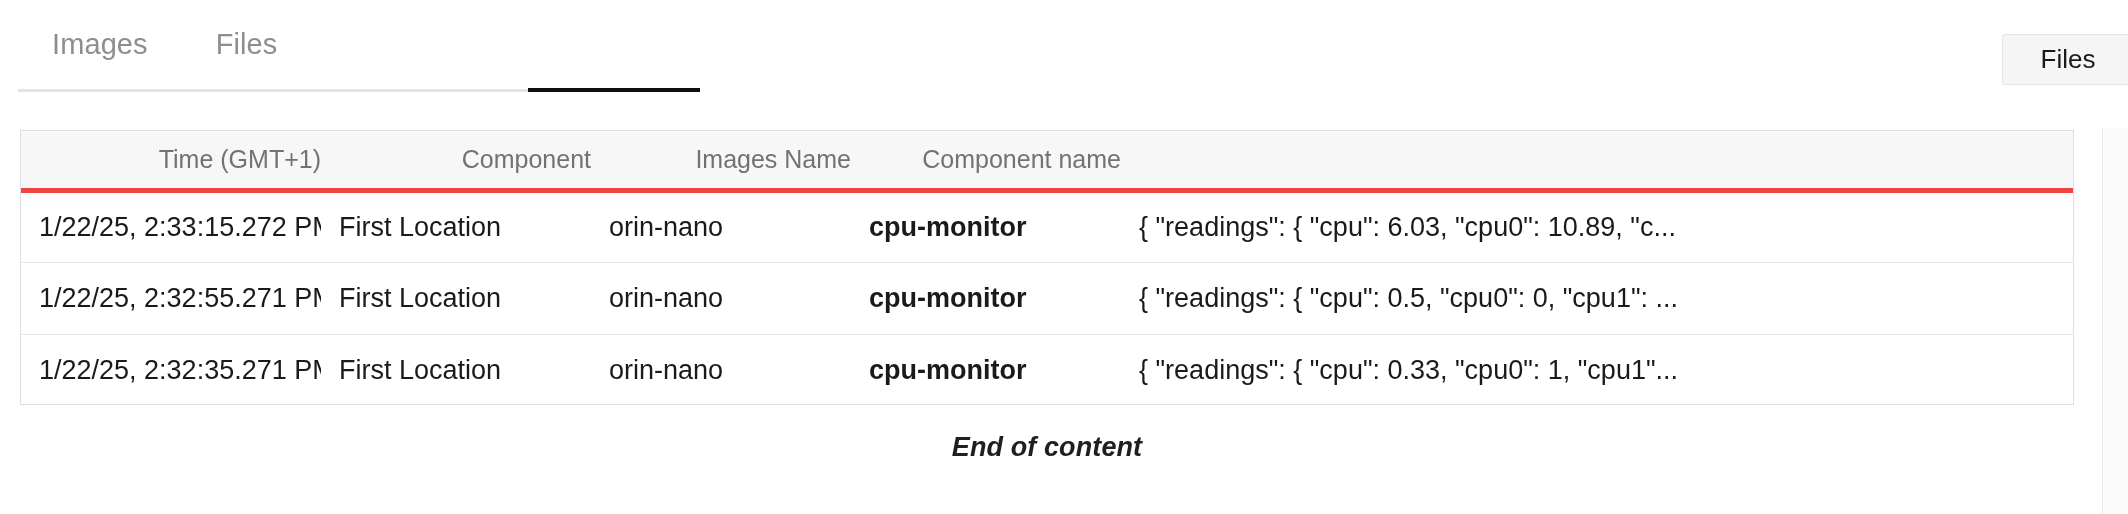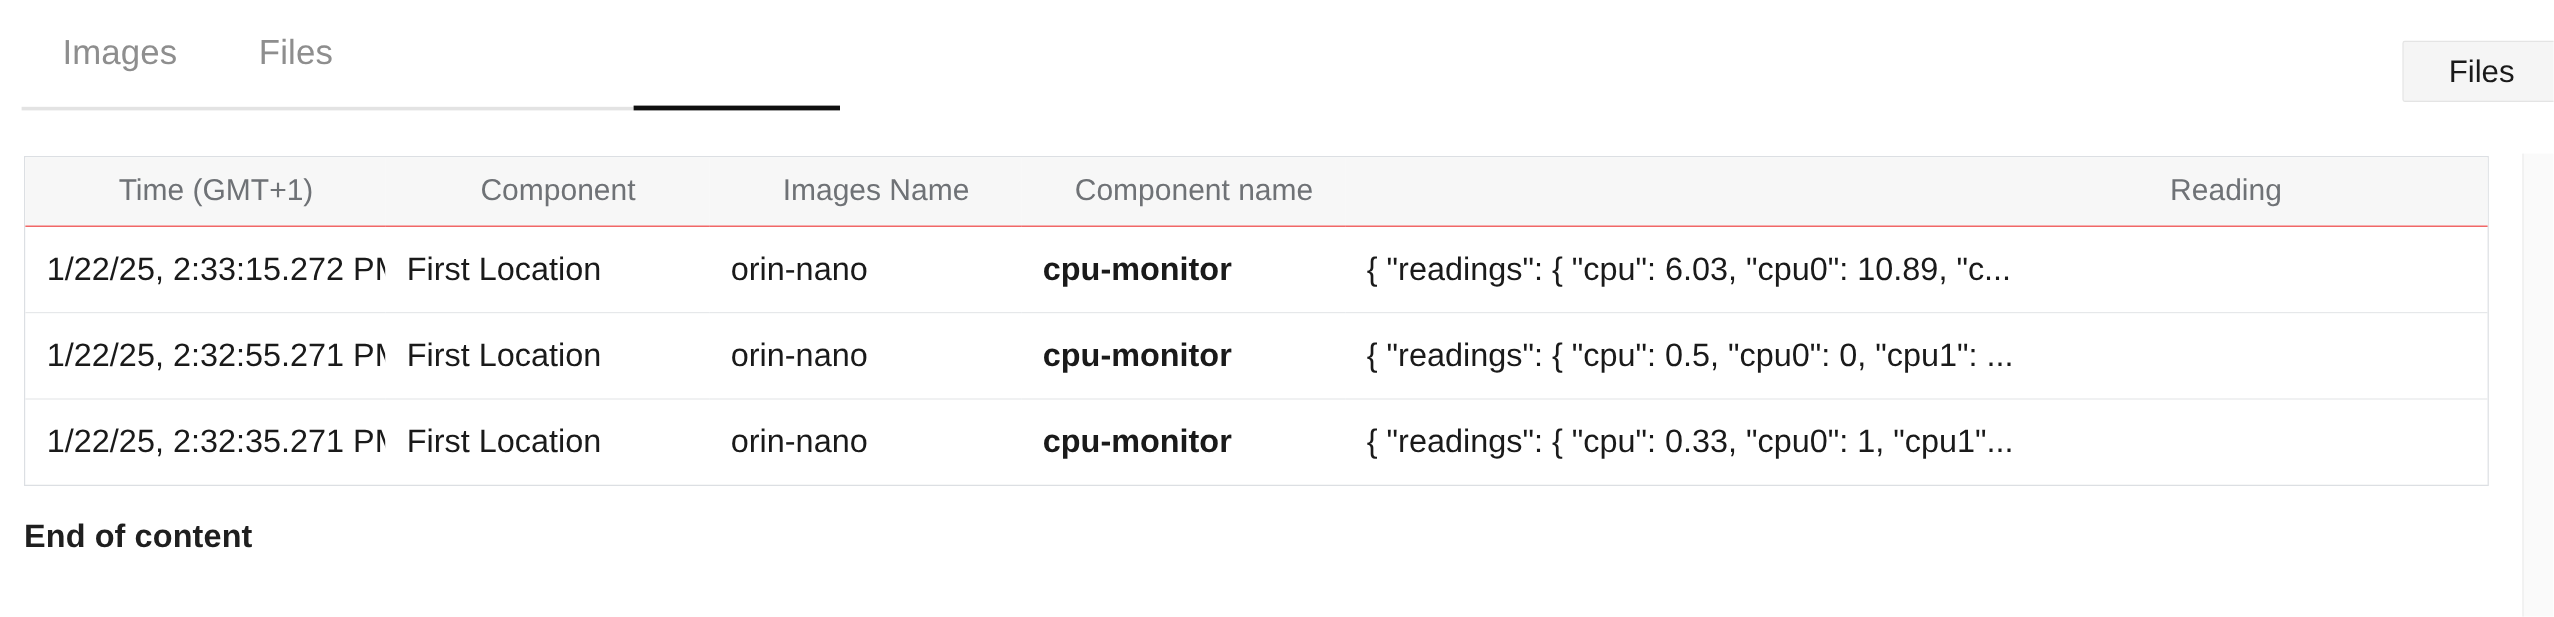--- a/index.html
+++ b/index.html
@@ -101,25 +101,25 @@
     border-collapse: collapse;
     table-layout: fixed;
     width: 2550px;
     font-size: 26px;
   }
   table.sensor-table thead th {
     background: #f7f7f7;
     color: #6f7276;
     font-weight: normal;
     font-size: 25px;
-    text-align: center;
+    text-align: right;
     padding: 14px 0 14px 18px;
     height: 44px;
     box-sizing: border-box;
-    border-bottom: 1px solid #ef4444;
+    border-bottom: 5px solid #ef4444;
     white-space: nowrap;
     cursor: pointer;
   }
   table.sensor-table tbody td {
     padding: 18px 0 18px 18px;
     height: 72px;
     box-sizing: border-box;
     color: #1a1a1a;
     font-size: 27px;
     border-bottom: 1px solid #e6e8ea;
@@ -157,25 +157,26 @@
     background: #c9c9c9;
     border-radius: 7px;
   }
 
   
   .end-of-content {
     position: absolute;
     left: 20px;
     top: 432px;
     width: 2054px;
-    text-align: left;
+    text-align: center;
     font-size: 27px;
     font-weight: bold;
     color: #1f1f1f;
     letter-spacing: 0.1px;
+    font-style: italic;
   }
 </style>
 </head>
 <body>
 
 <div class="tabs-strip">
   <div class="tabs-row">
     <div class="tab">
       <span>Images</span>
     </div>

